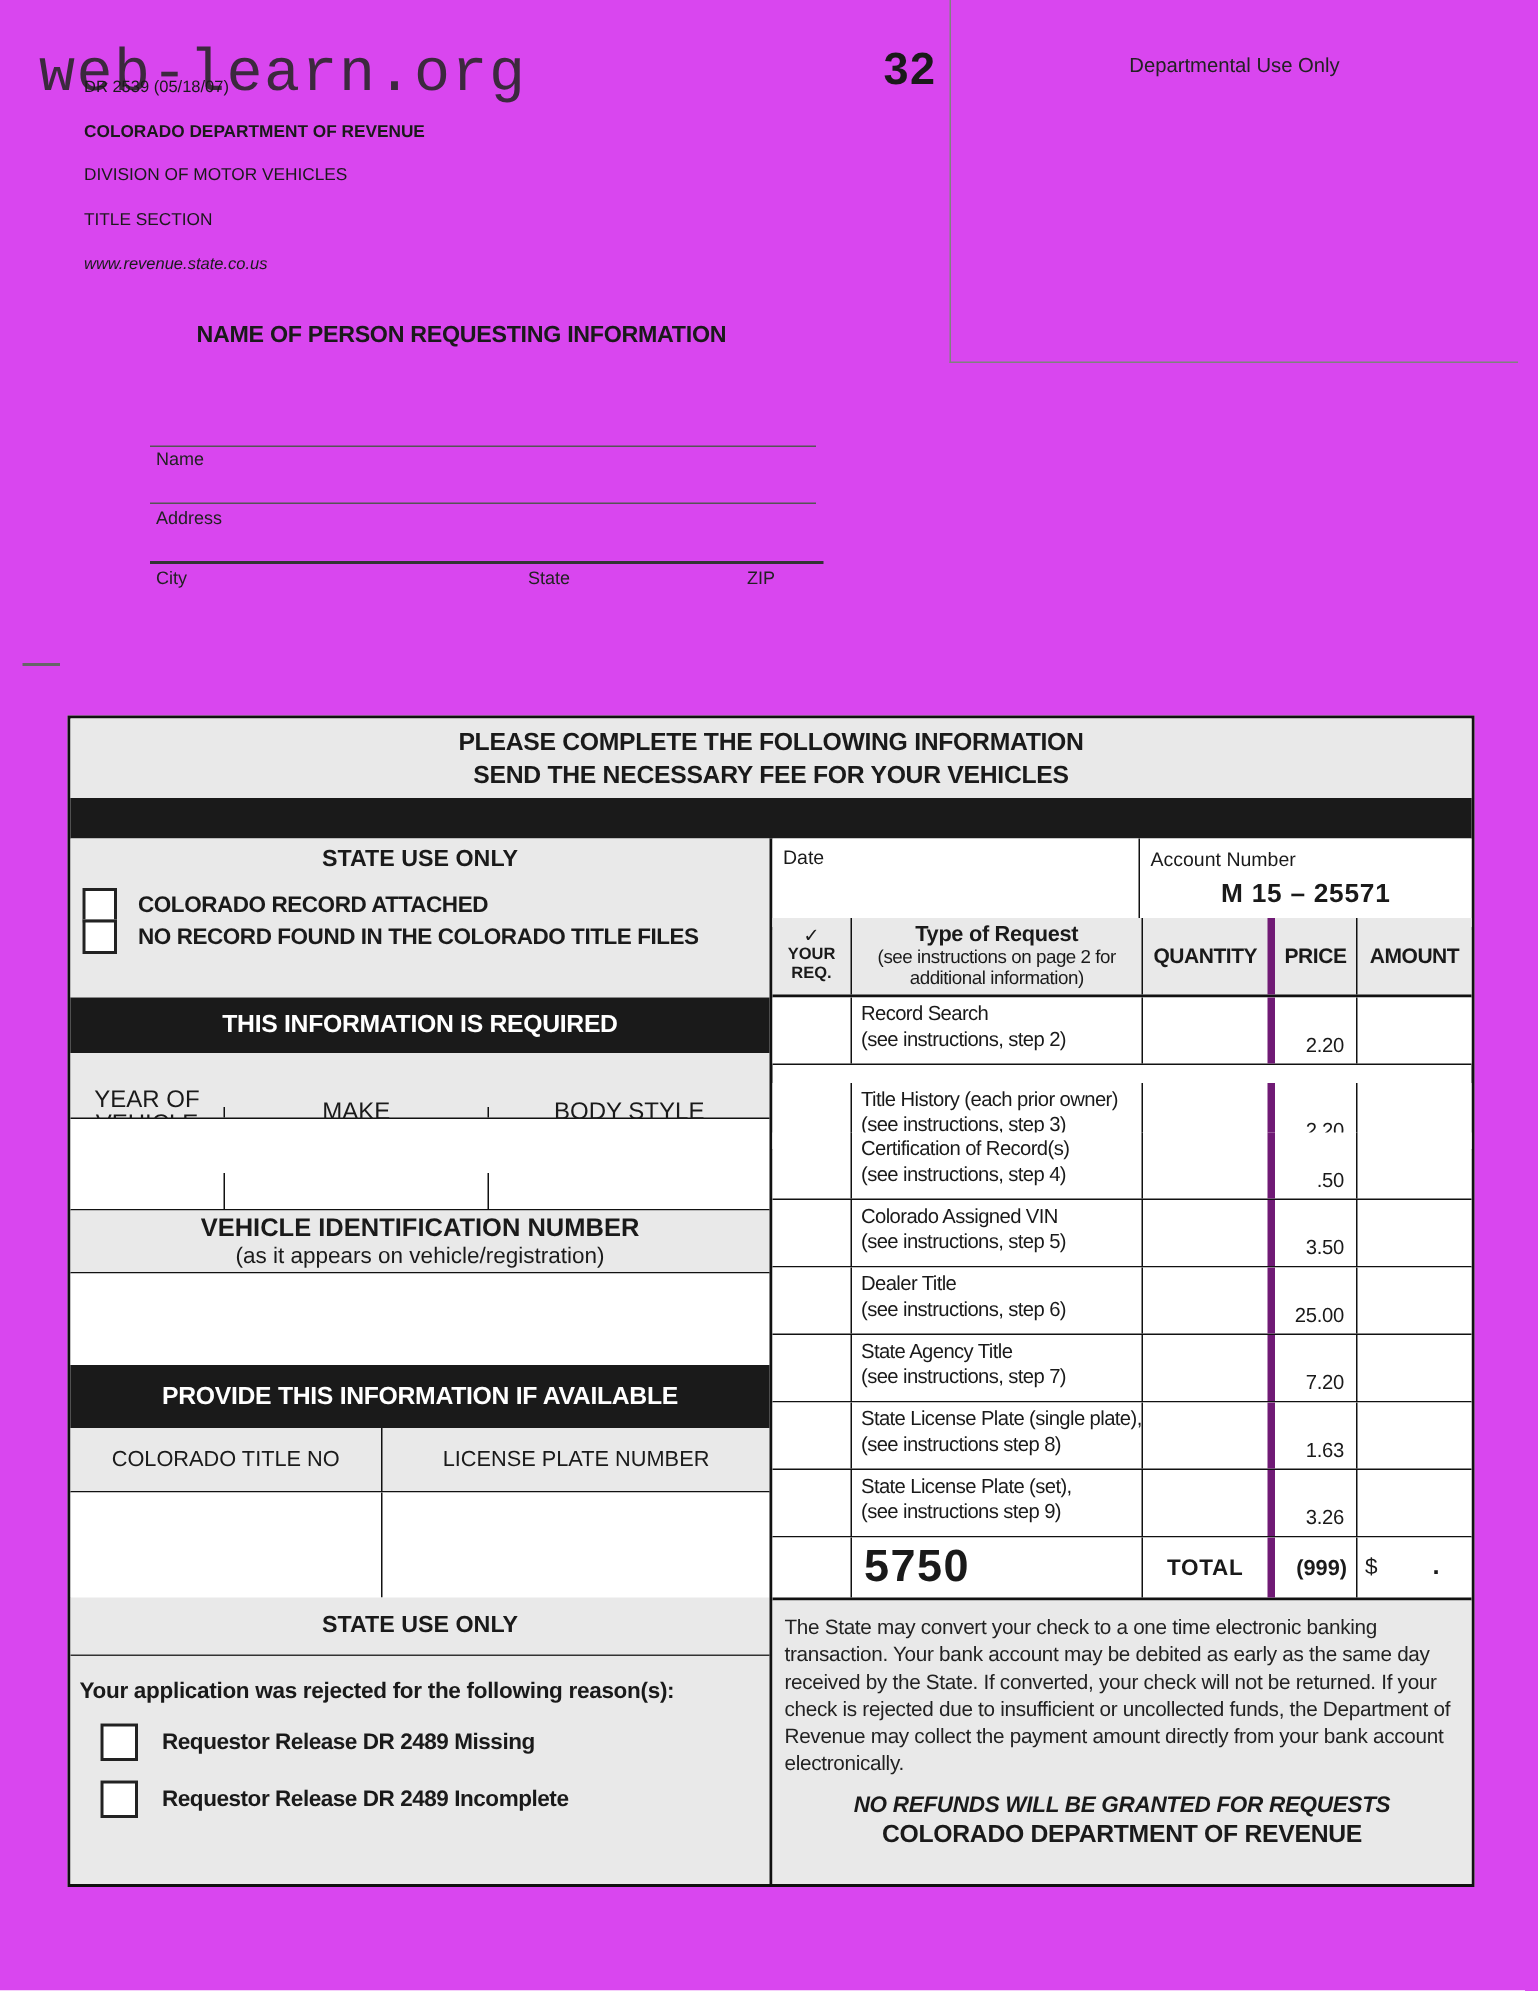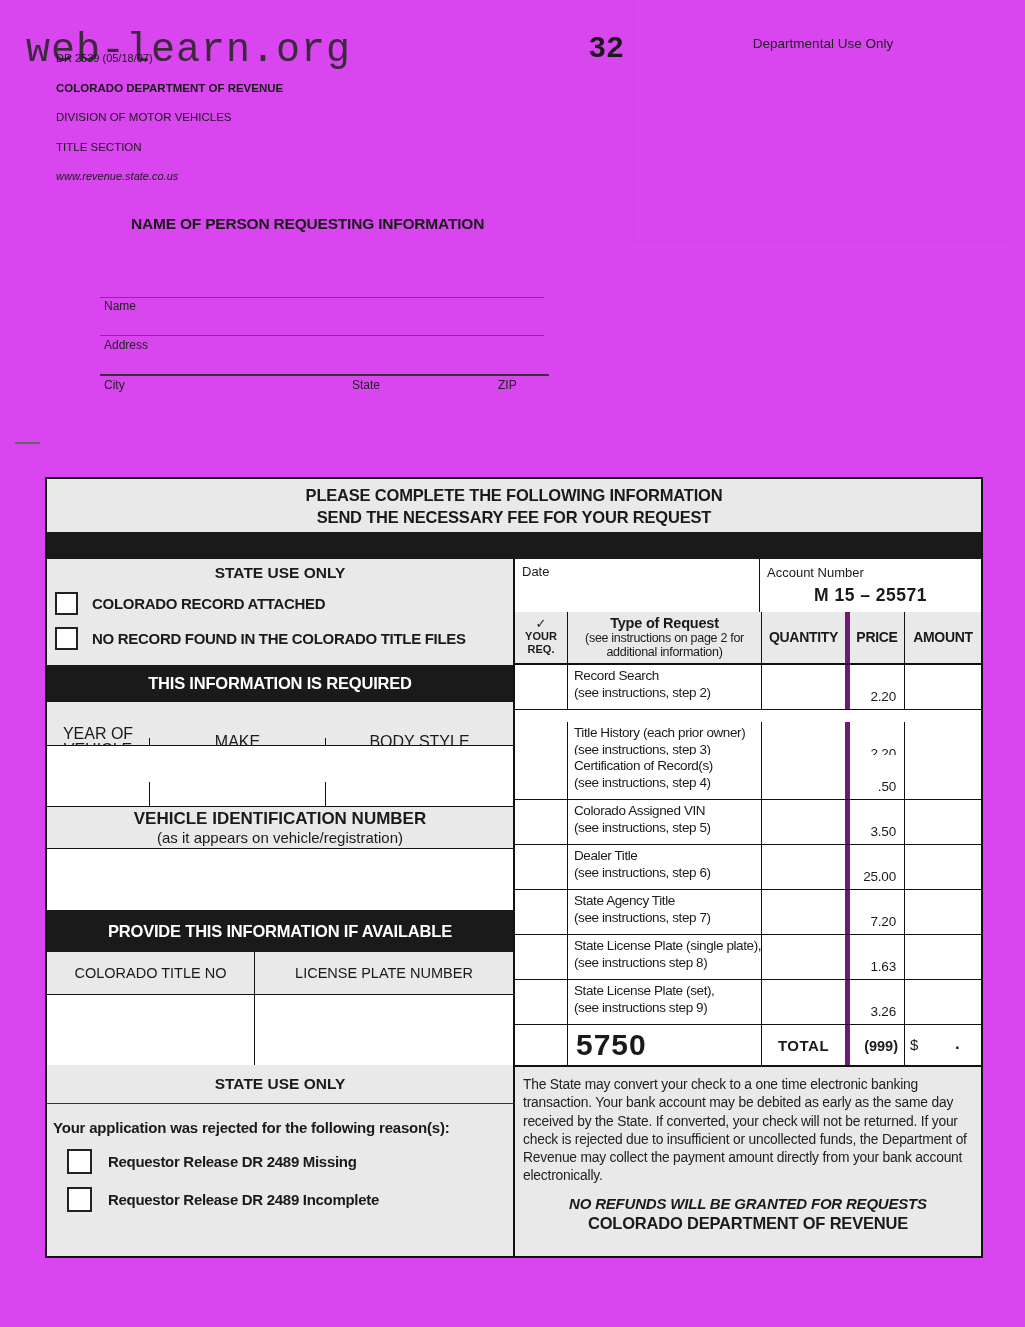--- a/index.html
+++ b/index.html
@@ -144,31 +144,31 @@
   <span class="flabel" style="left:104px;top:378px;">City</span>
   <span class="flabel" style="left:352px;top:378px;">State</span>
   <span class="flabel" style="left:498px;top:378px;">ZIP</span>
 
   <div class="abs fold-mark"></div>
 
   <div class="abs form-table">
 
     <div class="abs banner gray">
       <div>PLEASE COMPLETE THE FOLLOWING INFORMATION</div>
-      <div>SEND THE NECESSARY FEE FOR YOUR REQUEST</div>
+      <div>SEND THE NECESSARY FEE FOR YOUR VEHICLES</div>
     </div>
     <div class="abs bar1"></div>
 
     <div class="abs su1 gray">
       <div class="title">STATE USE ONLY</div>
       <div class="cbrow" style="top:33px;">
         <div class="cbox"></div>
         <div class="cblabel">COLORADO RECORD ATTACHED</div>
       </div>
-      <div class="cbrow" style="top:68px;">
+      <div class="cbrow" style="top:54px;">
         <div class="cbox"></div>
         <div class="cblabel">NO RECORD FOUND IN THE COLORADO TITLE FILES</div>
       </div>
     </div>
 
     <div class="abs bar2 blackbar">THIS INFORMATION IS REQUIRED</div>
     <div class="abs vehhdr gray">
       <div class="cell w1">YEAR OF VEHICLE</div>
       <div class="cell w2">MAKE</div>
       <div class="cell w3">BODY STYLE</div>

